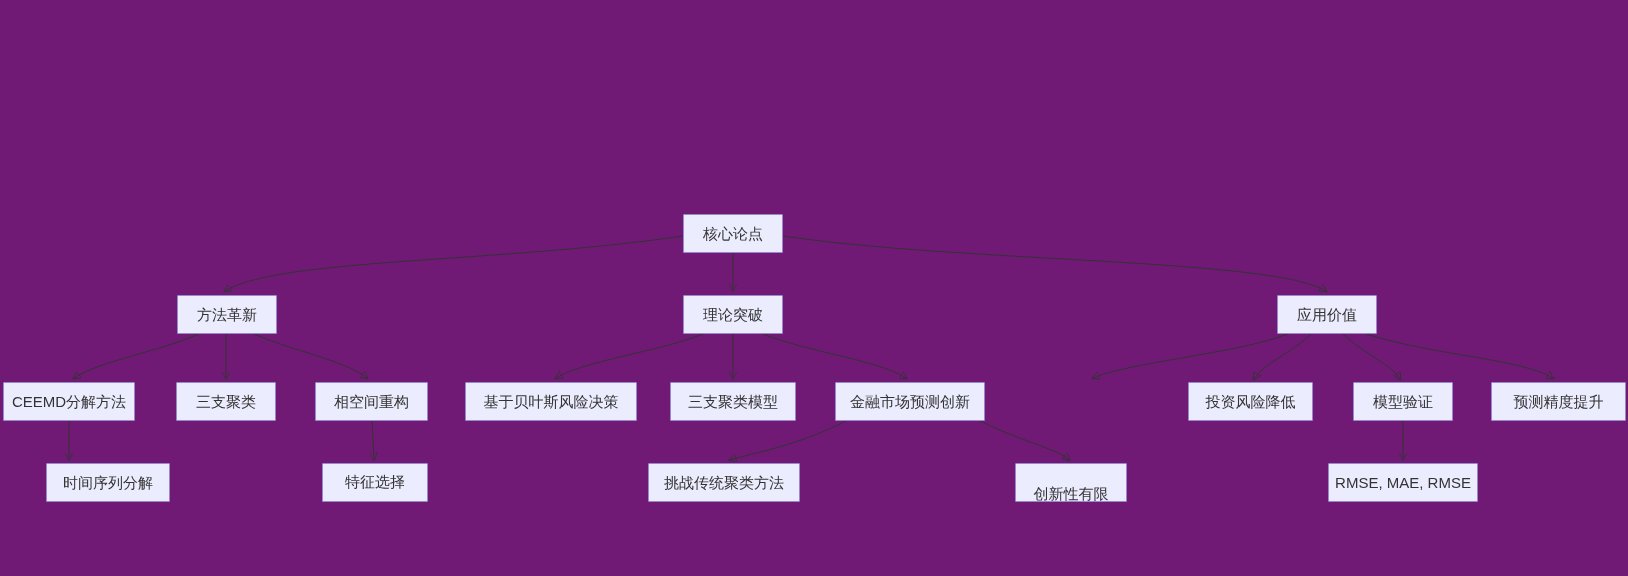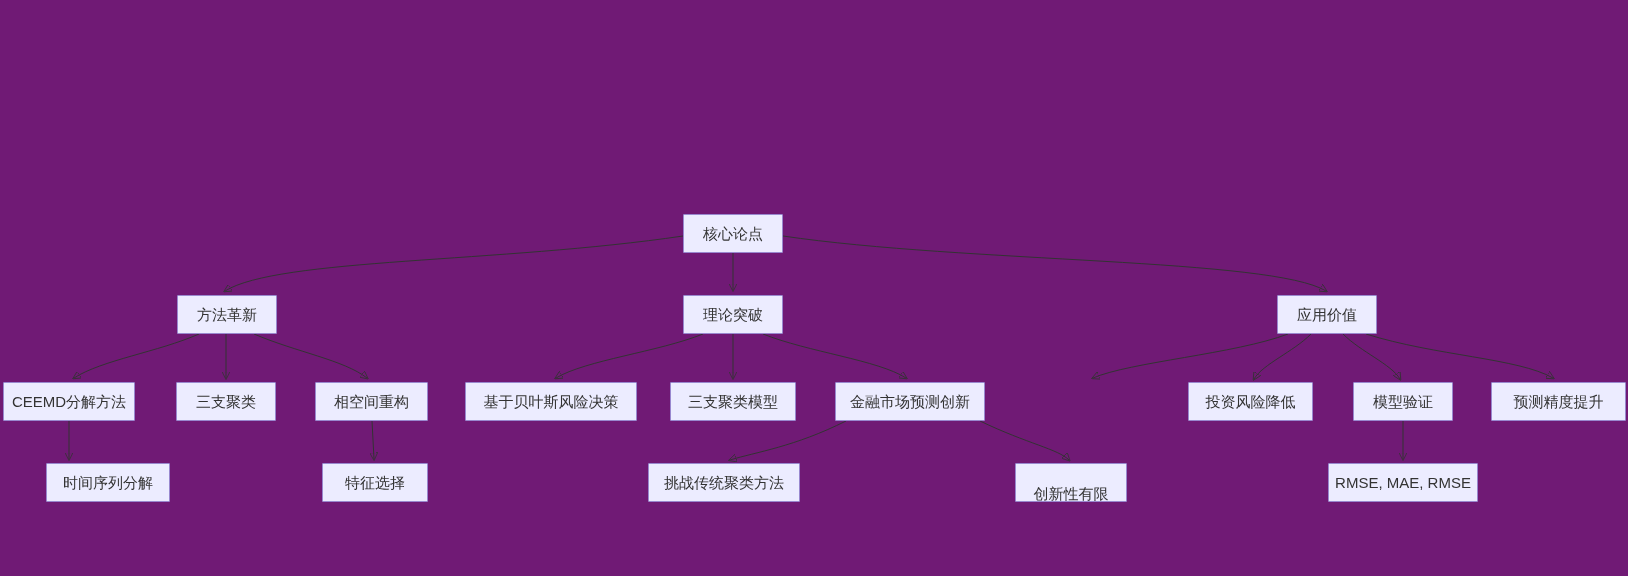--- a/index.html
+++ b/index.html
@@ -116,21 +116,21 @@
   <div class="node" style="left:1353px;top:382px;width:100px;">
     <span>模型验证</span>
   </div>
   <div class="node" style="left:1491px;top:382px;width:135px;">
     <span>预测精度提升</span>
   </div>
 
   <div class="node" style="left:7px;top:463px;width:124px;margin-left:39px;">
     <span>时间序列分解</span>
   </div>
-  <div class="node" style="left:322px;top:463px;width:106px;">
+  <div class="node" style="left:322px;top:463px;width:106px;font-family:Liberation Serif, serif;">
     <span>特征选择</span>
   </div>
   <div class="node" style="left:648px;top:463px;width:152px;">
     <span>挑战传统聚类方法</span>
   </div>
   <div class="node" style="left:1015px;top:463px;width:112px;align-items:flex-end;">
     <span>创新性有限</span>
   </div>
   <div class="node" style="left:1328px;top:463px;width:150px;">
     <span>RMSE, MAE, RMSE</span>

